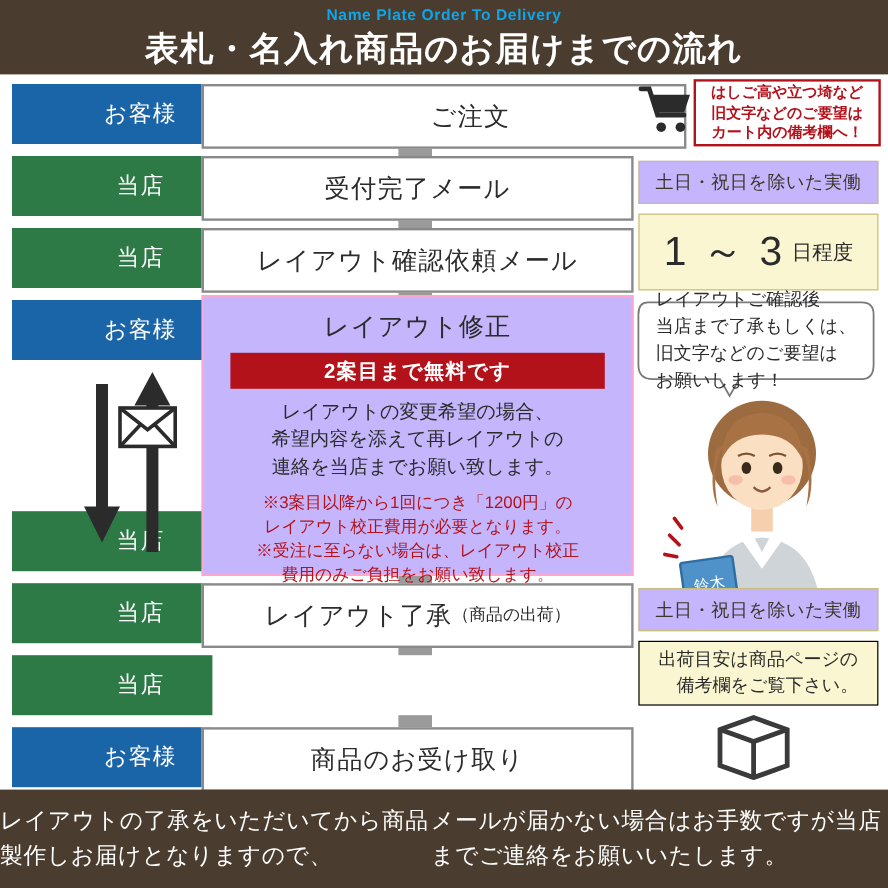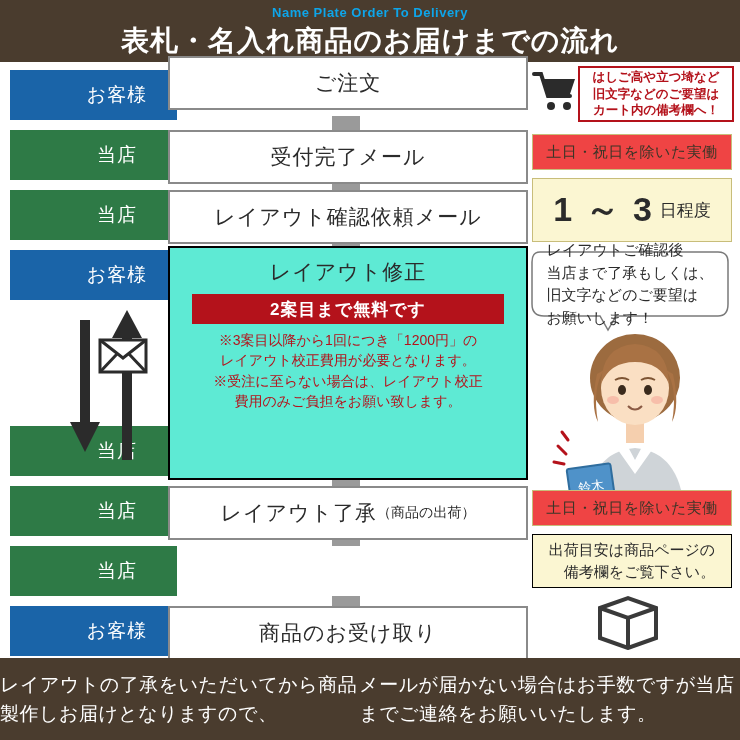--- a/index.html
+++ b/index.html
@@ -48,21 +48,21 @@
 
   
   .conn {
     position:absolute; left:332px; width:28px;
     background:#9a9a9a;
   }
 
   
   .layoutbox {
     position:absolute; left:168px; top:246px; width:356px; height:230px;
-    border:2px solid #000000; background:#5eead4;
+    border:2px solid #f9a8d4; background:#c4b5fd;
   }
   .layoutbox .title {
     text-align:center; font-size:21px; color:#2b2b2b; margin-top:10px; letter-spacing:1px;
   }
   .redbar {
     margin:8px 22px 0 22px; height:30px; background:#b4121b; color:#ffffff;
     display:flex; align-items:center; justify-content:center;
     font-size:17px; font-weight:bold; letter-spacing:1px;
   }
   .layoutbox .desc {
@@ -77,31 +77,31 @@
 
   
   .cart { position:absolute; left:532px; top:70px; width:46px; height:42px; }
   .cartnote {
     position:absolute; left:578px; top:66px; width:152px; height:52px;
     border:2px solid #b4121b; background:#ffffff; color:#b4121b;
     font-size:12.5px; font-weight:bold; line-height:1.35;
     display:flex; align-items:center; justify-content:center; text-align:center;
   }
   .yellowlabel {
-    position:absolute; border:1px solid #c8bd7a; background:#ef4444;
+    position:absolute; border:1px solid #c8bd7a; background:#c4b5fd;
     color:#3a3527; font-size:15px; display:flex; align-items:center; justify-content:center;
     letter-spacing:.5px;
   }
   .daysbox {
     position:absolute; left:532px; top:178px; width:198px; height:62px;
     border:1px solid #c8bd7a; background:#fbf6d2;
     display:flex; align-items:center; justify-content:center;
     color:#2b2b2b;
   }
-  .daysbox .num { font-size:34px; font-weight:bold; letter-spacing:2px; }
+  .daysbox .num { font-size:34px; font-weight:normal; letter-spacing:2px; }
   .daysbox .unit { font-size:17px; margin-left:6px; }
 
   .bubble {
     position:absolute; left:530px; top:246px; width:200px; height:86px;
   }
   .bubble .btxt {
     position:absolute; left:0; top:0; width:200px; height:76px;
     display:flex; align-items:center; justify-content:center;
     font-size:15px; color:#2b2b2b; line-height:1.5;
   }
@@ -134,41 +134,48 @@
   </div>
 
   <div class="conn" style="top:116px;height:14px;"></div>
   <div class="conn" style="top:176px;height:14px;"></div>
   <div class="conn" style="top:236px;height:12px;"></div>
   <div class="conn" style="top:476px;height:10px;"></div>
   <div class="conn" style="top:536px;height:10px;"></div>
   <div class="conn" style="top:596px;height:10px;"></div>
 
   <div class="role cust" style="top:70px;height:50px;">お客様</div>
-  <div class="stepbox" style="top:56px;height:50px;">
+  <div class="stepbox" style="top:70px;height:50px;padding-left:44px;">
     <span>ご注文</span>
   </div>
 
   <div class="role shop" style="top:130px;height:50px;">当店</div>
   <div class="stepbox" style="top:130px;height:50px;">
     <span>受付完了メール</span>
   </div>
 
   <div class="role shop" style="top:190px;height:50px;">当店</div>
   <div class="stepbox" style="top:190px;height:50px;">
     <span>レイアウト確認依頼メール</span>
   </div>
 
   <div class="role cust" style="top:250px;height:50px;">お客様</div>
 
   <div class="role shop" style="top:426px;height:50px;">当店</div>
 
   <div class="layoutbox">
     <div class="title">レイアウト修正</div>
     <div class="redbar">2案目まで無料です</div>
+    <div class="desc">
+      <div>
+        <div>レイアウトの変更希望の場合、</div>
+        <div>希望内容を添えて再レイアウトの</div>
+        <div>連絡を当店までお願い致します。</div>
+      </div>
+    </div>
     <div class="note">
       <div>
         <div>※3案目以降から1回につき「1200円」の</div>
         <div>レイアウト校正費用が必要となります。</div>
         <div>※受注に至らない場合は、レイアウト校正</div>
         <div>費用のみご負担をお願い致します。</div>
       </div>
     </div>
   </div>
 

